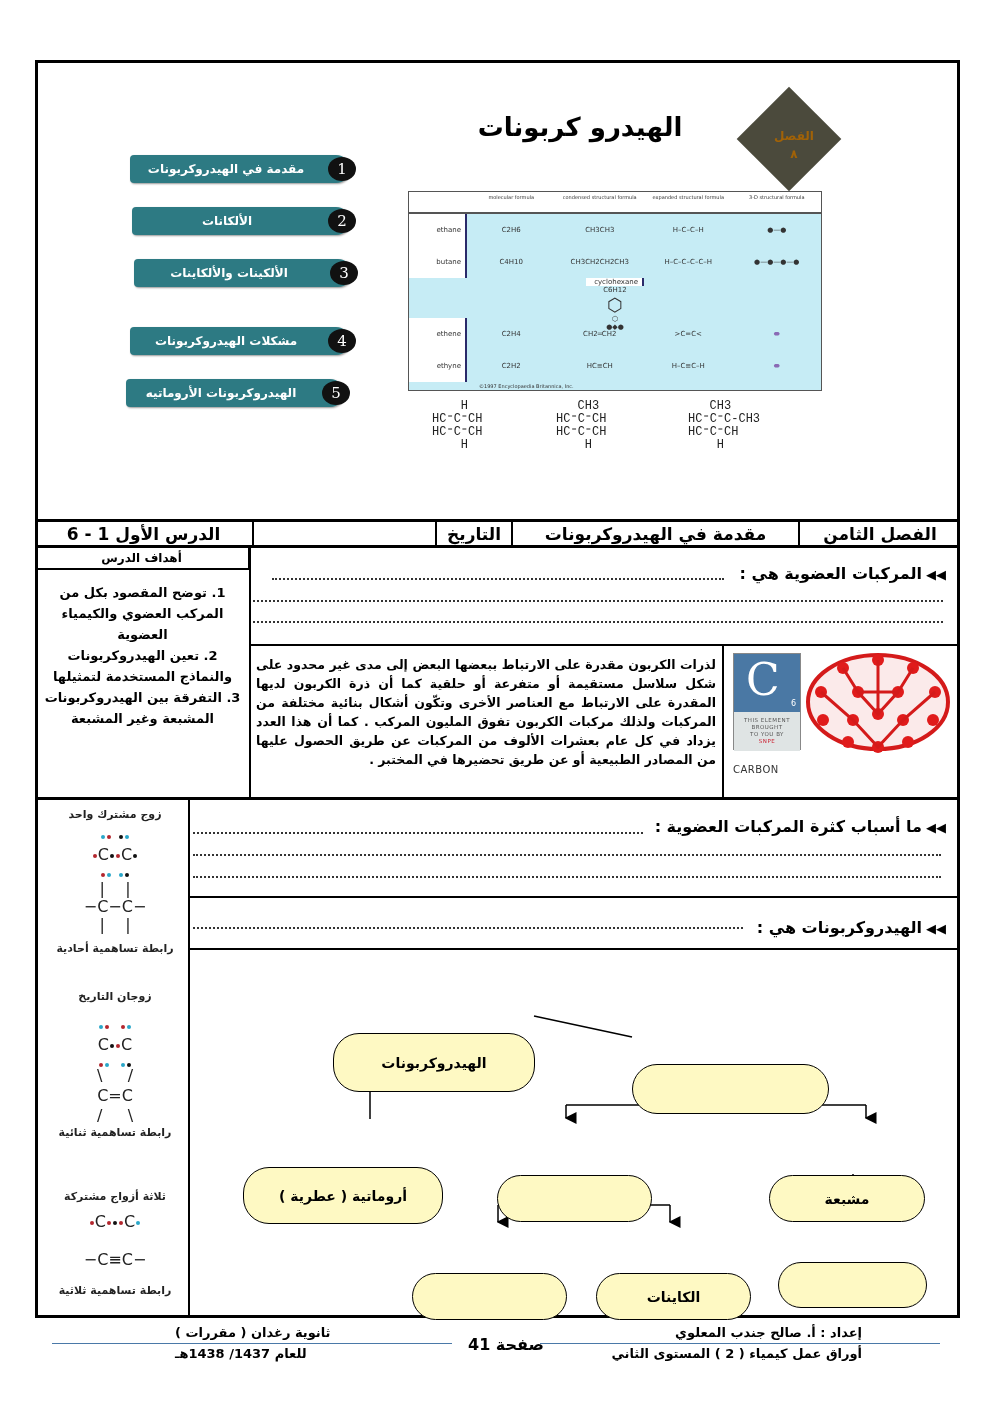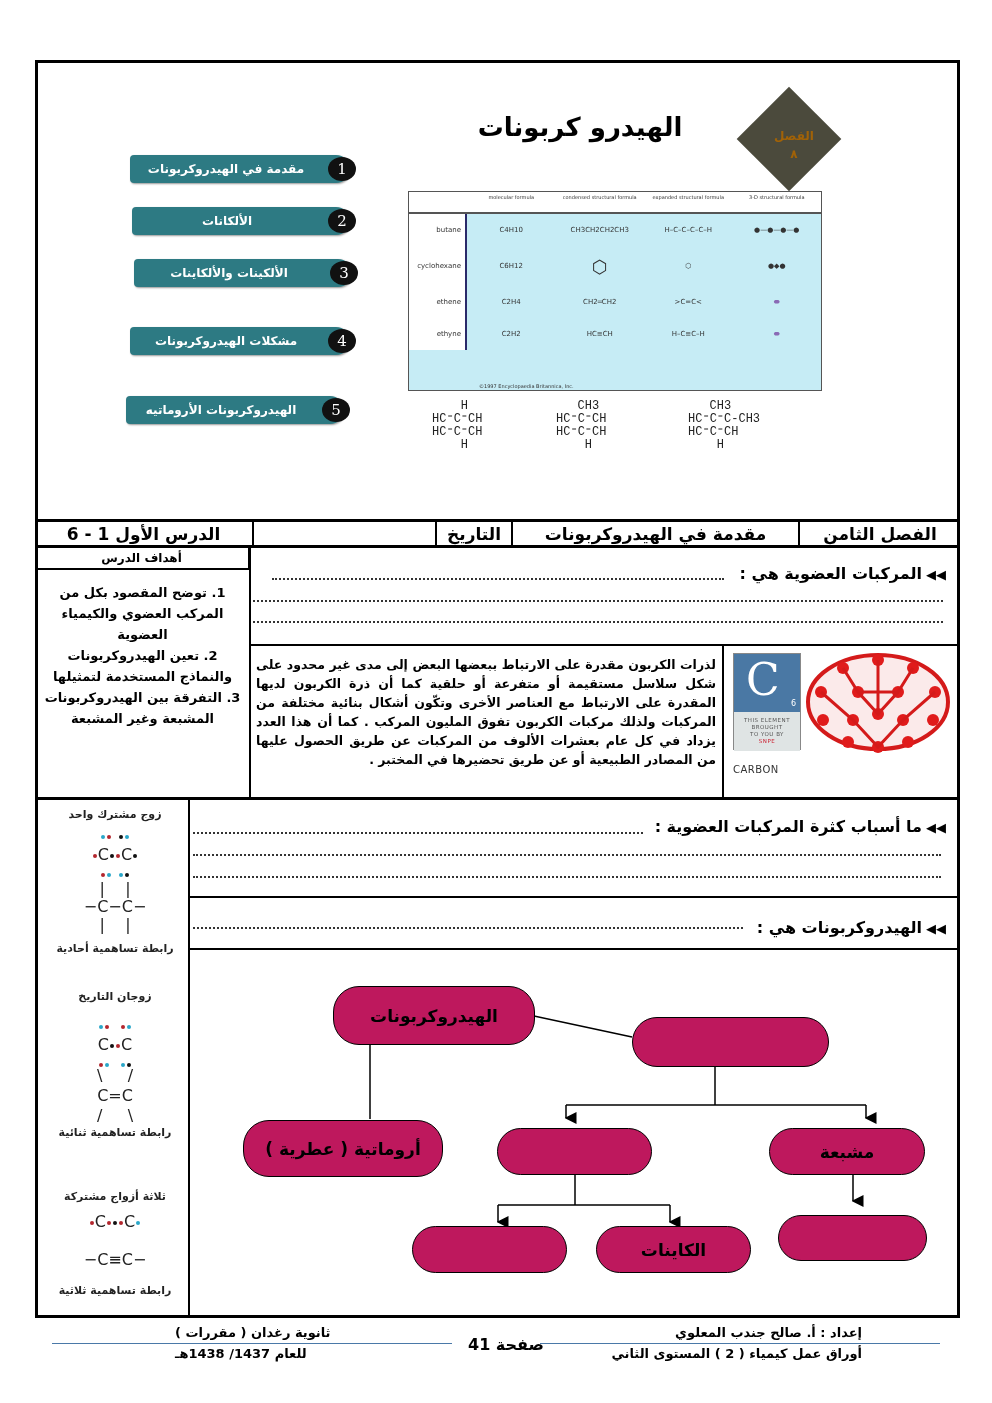--- a/index.html
+++ b/index.html
@@ -49,21 +49,21 @@
   .ctile .top .z { position: absolute; right: 4px; bottom: 4px; color: #fff; font-size: 8px; }
   .ctile .bot { height: 39px; background: #dfe4e4; text-align: center; font-size: 5.5px; color: #555; line-height: 7px; padding-top: 5px; letter-spacing: 0.5px; }
   .ctile .bot .snpe { color: #c23; }
   .carbon-lbl { position: absolute; left: 733px; top: 764px; font-size: 10px; color: #333; letter-spacing: 0.5px; }
 
   .bond-lbl { position: absolute; width: 150px; text-align: center; direction: rtl; font-size: 11px; font-weight: bold; color: #222; }
   .lewis { position: absolute; width: 150px; text-align: center; font-family: "DejaVu Sans", sans-serif; font-size: 16px; color: #222; }
   .dot { display: inline-block; width: 4px; height: 4px; border-radius: 50%; margin: 0 1px; vertical-align: middle; }
   .red { background: #b3262e; } .blue { background: #2aa7c9; } .blk { background: #111; }
 
-  .node { position: absolute; border: 1.5px solid #000; border-radius: 26px; background: #be185d; display: flex; align-items: center; justify-content: center; direction: rtl; font-size: 17px; font-weight: bold; }
+  .node { position: absolute; border: 1.5px solid #000; border-radius: 26px; background: #fef9c3; display: flex; align-items: center; justify-content: center; direction: rtl; font-size: 14px; font-weight: bold; margin-top: 47px; }
 
   
   .foot { position: absolute; direction: rtl; font-size: 13px; font-weight: bold; white-space: nowrap; }
 </style>
 </head>
 <body>
 
 <div class="frame"></div>
 
 <div class="diamond"></div>
@@ -82,41 +82,48 @@
     <span class="num">2</span>
   </div>
 <div class="pill" style="left:134px;top:259px;width:218px;">
     <span>الألكينات والألكاينات</span>
     <span class="num">3</span>
   </div>
 <div class="pill" style="left:130px;top:327px;width:220px;">
     <span>مشكلات الهيدروكربونات</span>
     <span class="num">4</span>
   </div>
-<div class="pill" style="left:126px;top:396px;width:218px;">
+<div class="pill" style="left:126px;top:379px;width:218px;">
     <span>الهيدروكربونات الأروماتيه</span>
     <span class="num">5</span>
   </div>
 
 <div class="tbl">
   <div class="tbl-head">
     <div style="flex:0 0 58px;"></div>
     <div>molecular formula</div>
     <div>condensed structural formula</div>
     <div>expanded structural formula</div>
     <div>3-D structural formula</div>
   </div>
   <div class="tbl-row">
+      <div class="nm">ethane</div>
+      <div class="c">C2H6</div>
+      <div class="c">CH3CH3</div>
+      <div class="c">H–C–C–H</div>
+      <div class="c">●—●</div>
+    </div>
+  <div class="tbl-row">
       <div class="nm">butane</div>
       <div class="c">C4H10</div>
       <div class="c">CH3CH2CH2CH3</div>
       <div class="c">H–C–C–C–C–H</div>
       <div class="c">●—●—●—●</div>
     </div>
-  <div class="tbl-row" style="height:40px;">
+  <div class="tbl-row" style="height:40px;flex-direction:column;">
       <div class="nm">cyclohexane</div>
       <div class="c">C6H12</div>
       <div class="c" style="font-size:18px;">⬡</div>
       <div class="c">⬡</div>
       <div class="c">●◆●</div>
     </div>
   <div class="tbl-row">
       <div class="nm">ethene</div>
       <div class="c">C2H4</div>
       <div class="c">CH2═CH2</div>

